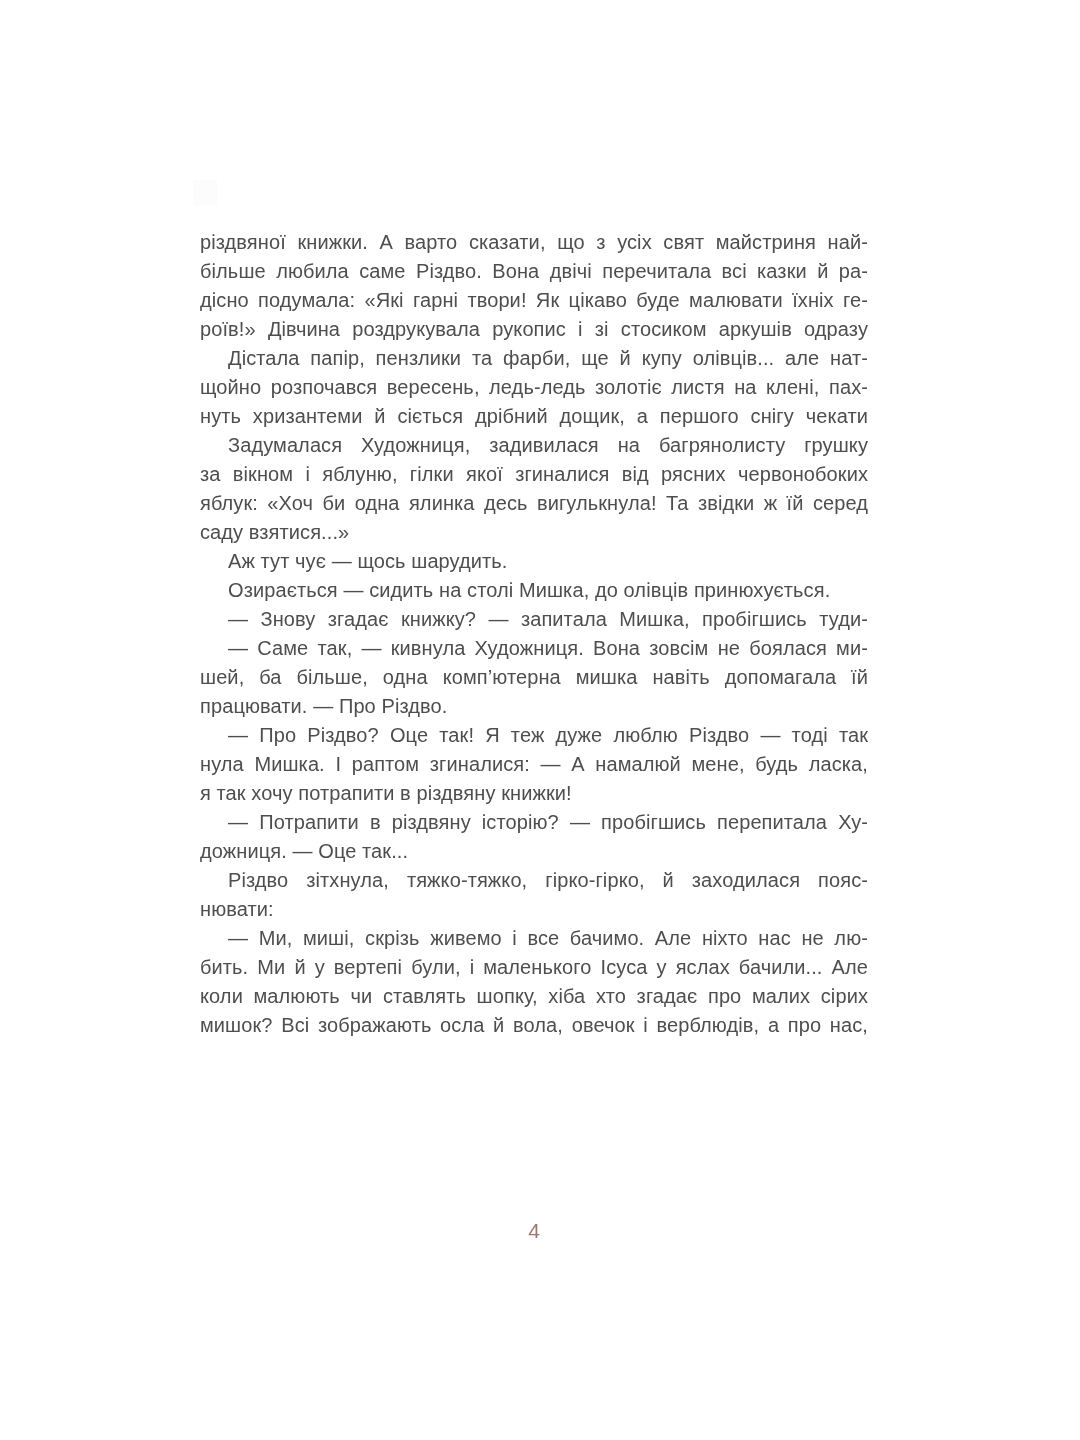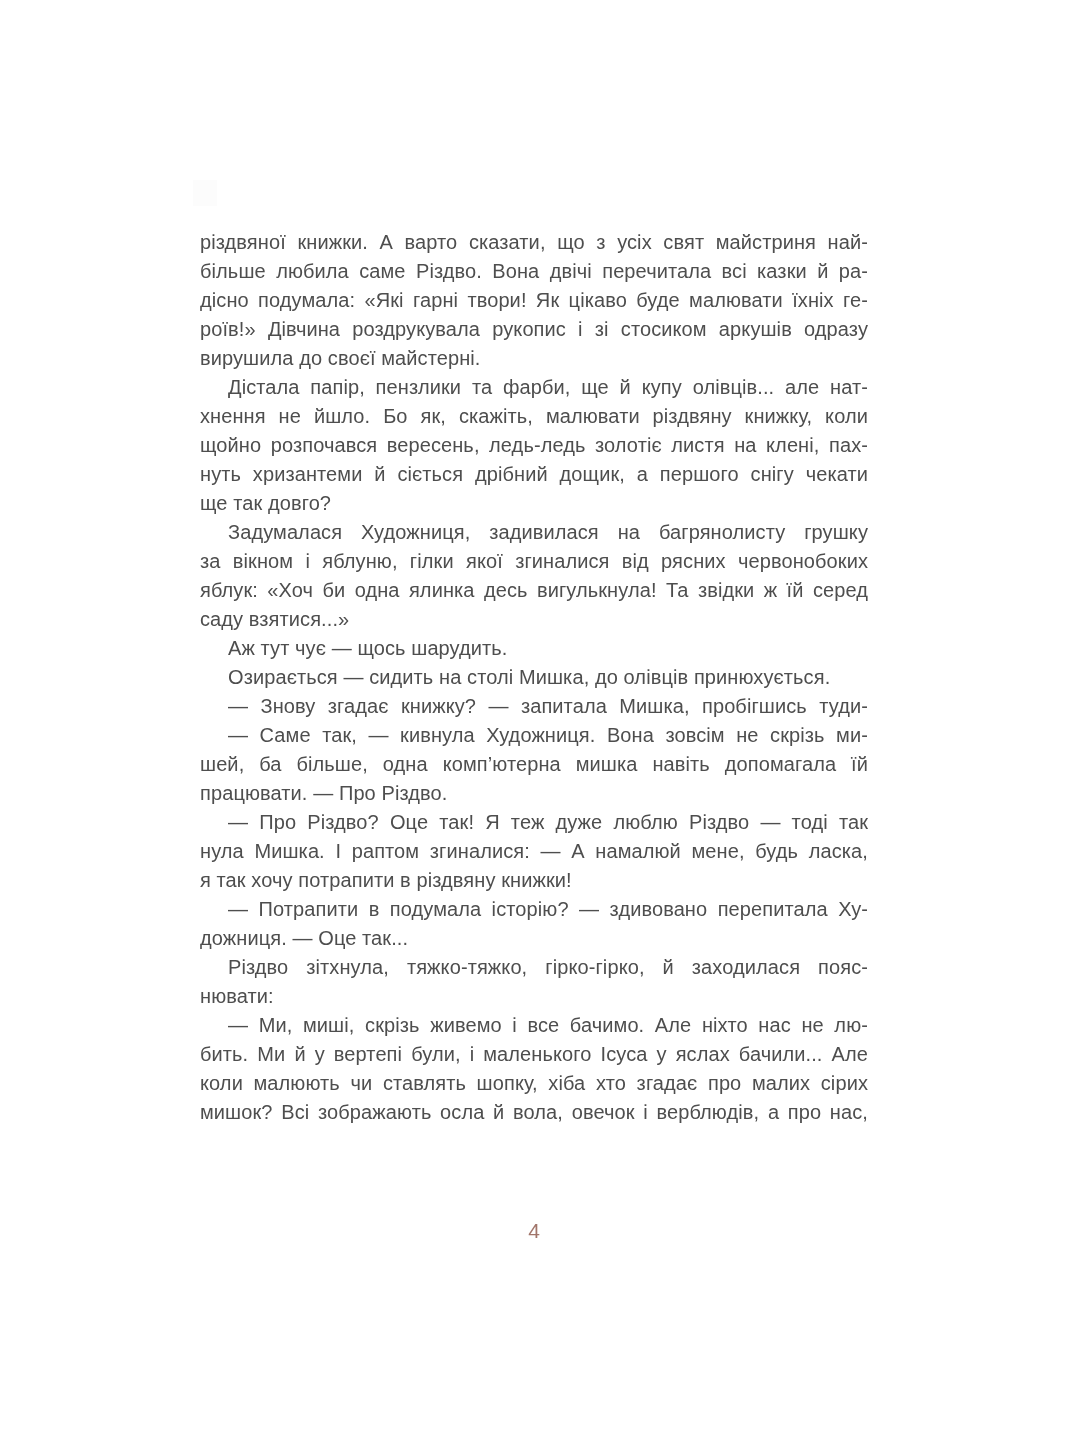--- a/index.html
+++ b/index.html
@@ -62,56 +62,53 @@
 <body>
 
 <div class="page">
   <div class="faint-mark"></div>
   <div class="page-text">
       <div class="para">
         <div class="line">різдвяної книжки. А варто сказати, що з усіх свят майстриня най-</div>
         <div class="line">більше любила саме Різдво. Вона двічі перечитала всі казки й ра-</div>
         <div class="line">дісно подумала: «Які гарні твори! Як цікаво буде малювати їхніх ге-</div>
         <div class="line">роїв!» Дівчина роздрукувала рукопис і зі стосиком аркушів одразу</div>
-        <div class="line last">вирушила до своєї майстерні.</div>
       </div>
       <div class="para">
         <div class="line indent">Дістала папір, пензлики та фарби, ще й купу олівців... але нат-</div>
-        <div class="line">хнення не йшло. Бо як, скажіть, малювати різдвяну книжку, коли</div>
         <div class="line">щойно розпочався вересень, ледь-ледь золотіє листя на клені, пах-</div>
         <div class="line">нуть хризантеми й сіється дрібний дощик, а першого снігу чекати</div>
-        <div class="line last">ще так довго?</div>
       </div>
       <div class="para">
         <div class="line indent">Задумалася Художниця, задивилася на багрянолисту грушку</div>
         <div class="line">за вікном і яблуню, гілки якої згиналися від рясних червонобоких</div>
         <div class="line">яблук: «Хоч би одна ялинка десь вигулькнула! Та звідки ж їй серед</div>
         <div class="line last">саду взятися...»</div>
       </div>
       <div class="para">
         <div class="line indent last">Аж тут чує — щось шарудить.</div>
       </div>
       <div class="para">
         <div class="line indent last">Озирається — сидить на столі Мишка, до олівців принюхується.</div>
       </div>
       <div class="para">
         <div class="line indent">— Знову згадає книжку? — запитала Мишка, пробігшись туди-</div>
       </div>
       <div class="para">
-        <div class="line indent">— Саме так, — кивнула Художниця. Вона зовсім не скрізь ми-</div>
+        <div class="line indent">— Саме так, — кивнула Художниця. Вона зовсім не боялася ми-</div>
         <div class="line">шей, ба більше, одна комп’ютерна мишка навіть допомагала їй</div>
         <div class="line last">працювати. — Про Різдво.</div>
       </div>
       <div class="para">
         <div class="line indent">— Про Різдво? Оце так! Я теж дуже люблю Різдво — тоді так</div>
         <div class="line">нула Мишка. І раптом згиналися: — А намалюй мене, будь ласка,</div>
         <div class="line last">я так хочу потрапити в різдвяну книжки!</div>
       </div>
       <div class="para">
-        <div class="line indent">— Потрапити в подумала історію? — здивовано перепитала Ху-</div>
+        <div class="line indent">— Потрапити в різдвяну історію? — пробігшись перепитала Ху-</div>
         <div class="line last">дожниця. — Оце так...</div>
       </div>
       <div class="para">
         <div class="line indent">Різдво зітхнула, тяжко-тяжко, гірко-гірко, й заходилася пояс-</div>
         <div class="line last">нювати:</div>
       </div>
       <div class="para">
         <div class="line indent">— Ми, миші, скрізь живемо і все бачимо. Але ніхто нас не лю-</div>
         <div class="line">бить. Ми й у вертепі були, і маленького Ісуса у яслах бачили... Але</div>
         <div class="line">коли малюють чи ставлять шопку, хіба хто згадає про малих сірих</div>

